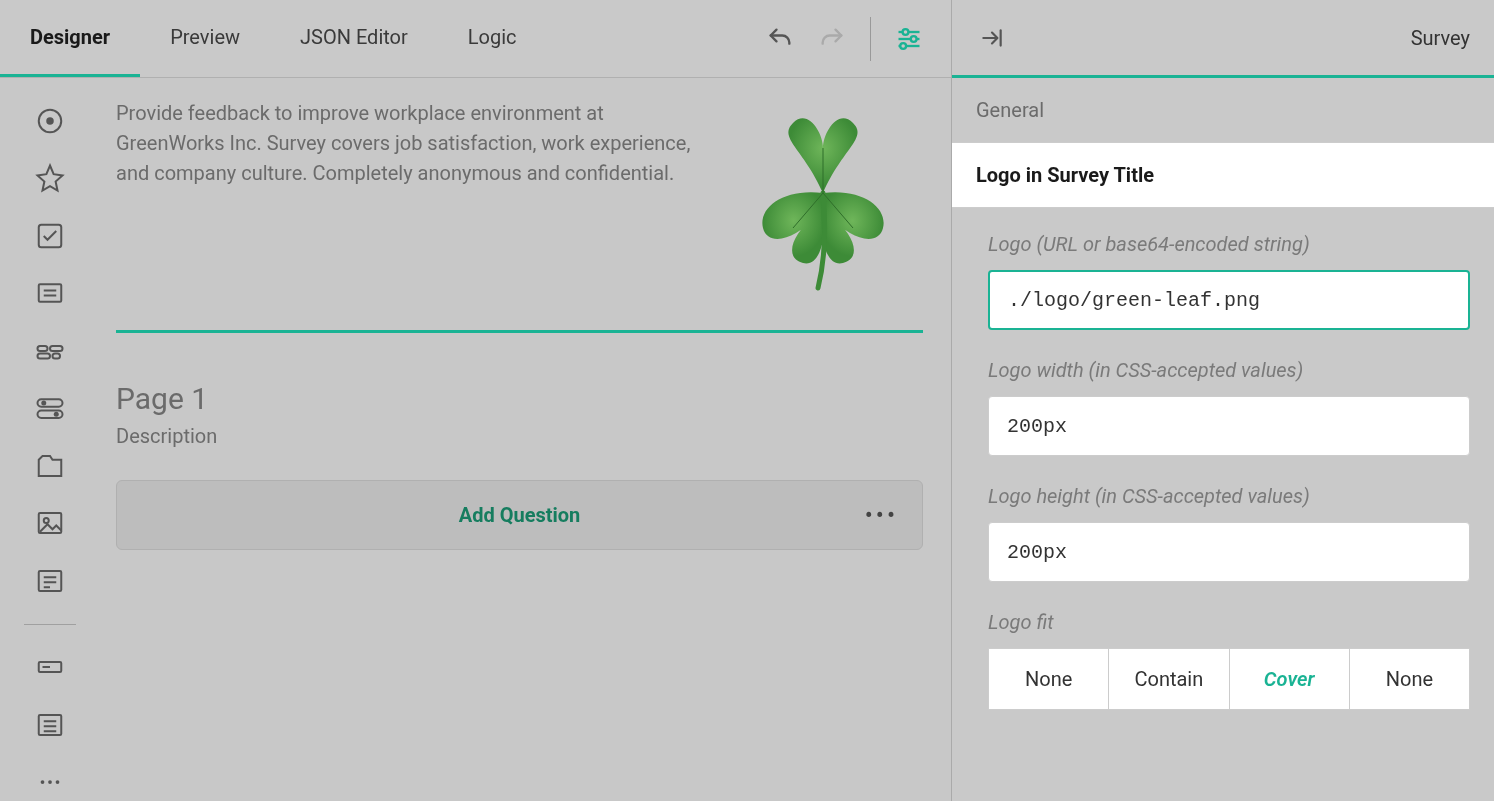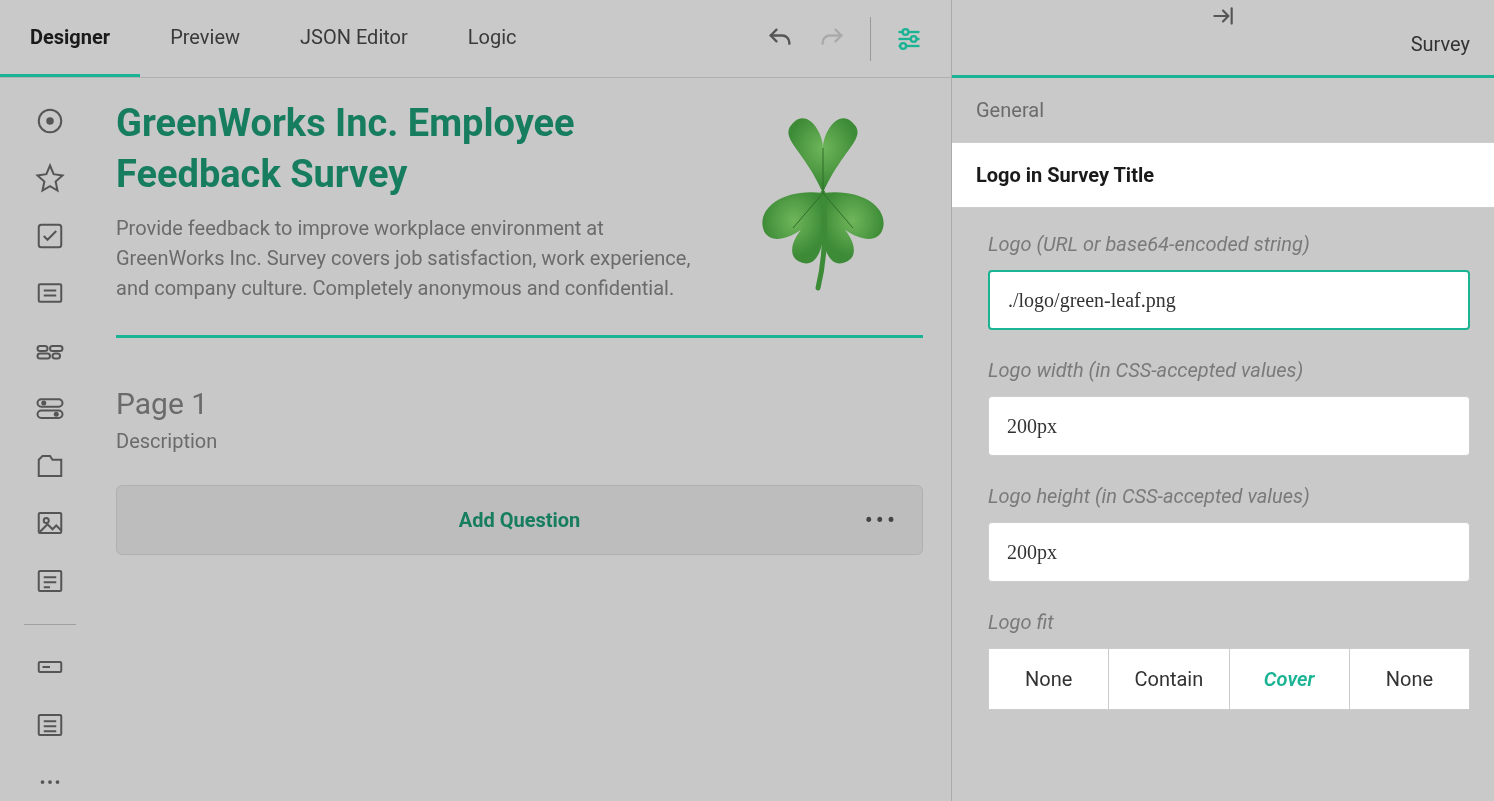--- a/index.html
+++ b/index.html
@@ -172,21 +172,20 @@
   border-left: 1px solid #aaa;
   display: flex;
   flex-direction: column;
 }
 .right-header {
   height: 78px;
   display: flex;
   align-items: center;
   padding: 0 24px;
   border-bottom: 3px solid #1ab394;
-  flex-direction: column;
 }
 .right-header-title {
   margin-left: auto;
   font-size: 20px;
   color: #333;
 }
 .collapse-btn {
   cursor: pointer;
   width: 32px;
   height: 32px;
@@ -227,21 +226,21 @@
 }
 .text-input {
   width: 100%;
   height: 60px;
   background: #fff;
   border: 1px solid #ccc;
   border-radius: 4px;
   padding: 8px 18px;
   font-size: 20px;
   color: #333;
-  font-family: Liberation Serif, serif;
+  font-family: Liberation Mono, monospace;
 }
 .text-input.focused {
   border: 2px solid #1ab394;
   outline: none;
 }
 .button-group {
   display: flex;
 }
 .bg-btn {
   flex: 1;
@@ -378,21 +377,20 @@
             <circle cx="6" cy="12" r="1.5" fill="#555" stroke="none"></circle>
             <circle cx="12" cy="12" r="1.5" fill="#555" stroke="none"></circle>
             <circle cx="18" cy="12" r="1.5" fill="#555" stroke="none"></circle>
           </svg>
         </div>
     </div>
 
     <div class="canvas">
       <div class="survey-header">
         <div class="survey-header-text">
-          <div class="survey-title">GreenWorks Inc. Employee Feedback Survey</div>
           <div class="survey-desc">Provide feedback to improve workplace environment at GreenWorks Inc. Survey covers job satisfaction, work experience, and company culture. Completely anonymous and confidential.</div>
         </div>
         <div class="logo-box">
           <svg viewBox="0 0 200 200">
             <defs>
               <radialGradient id="g1" cx="50%" cy="40%">
                 <stop offset="0%" stop-color="#6fb65a"></stop>
                 <stop offset="100%" stop-color="#3d8b37"></stop>
               </radialGradient>
             </defs>

